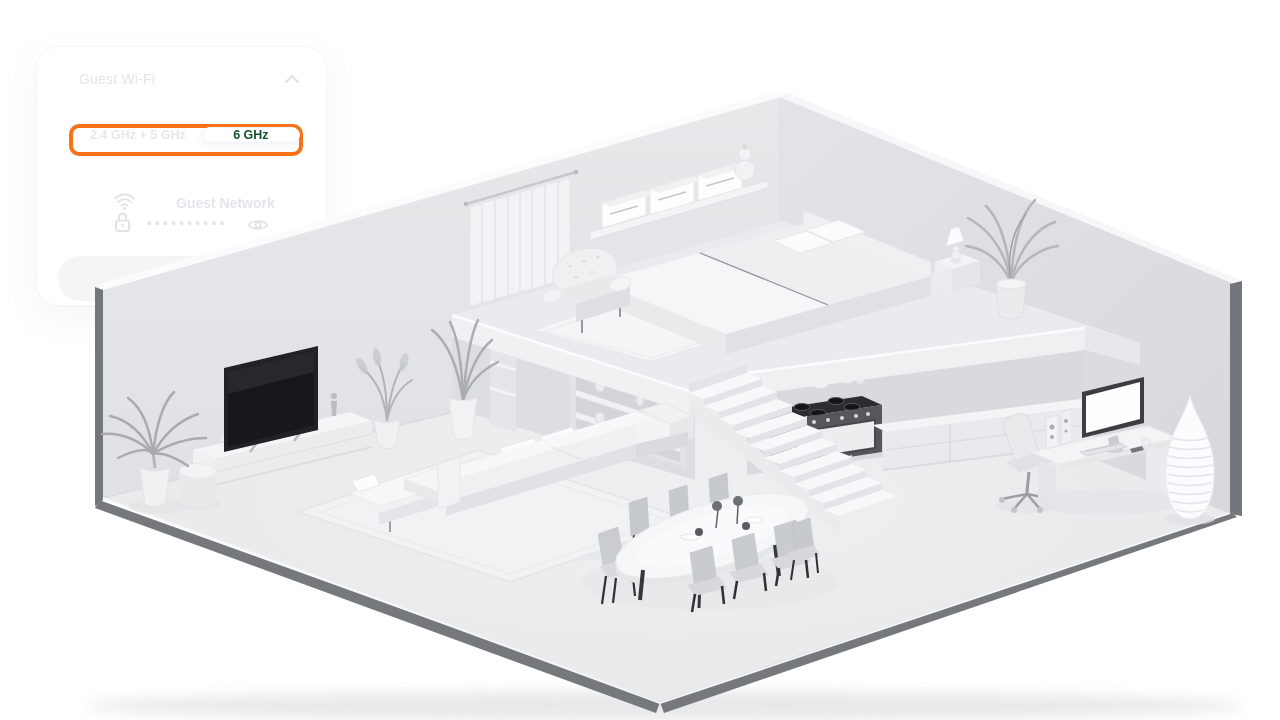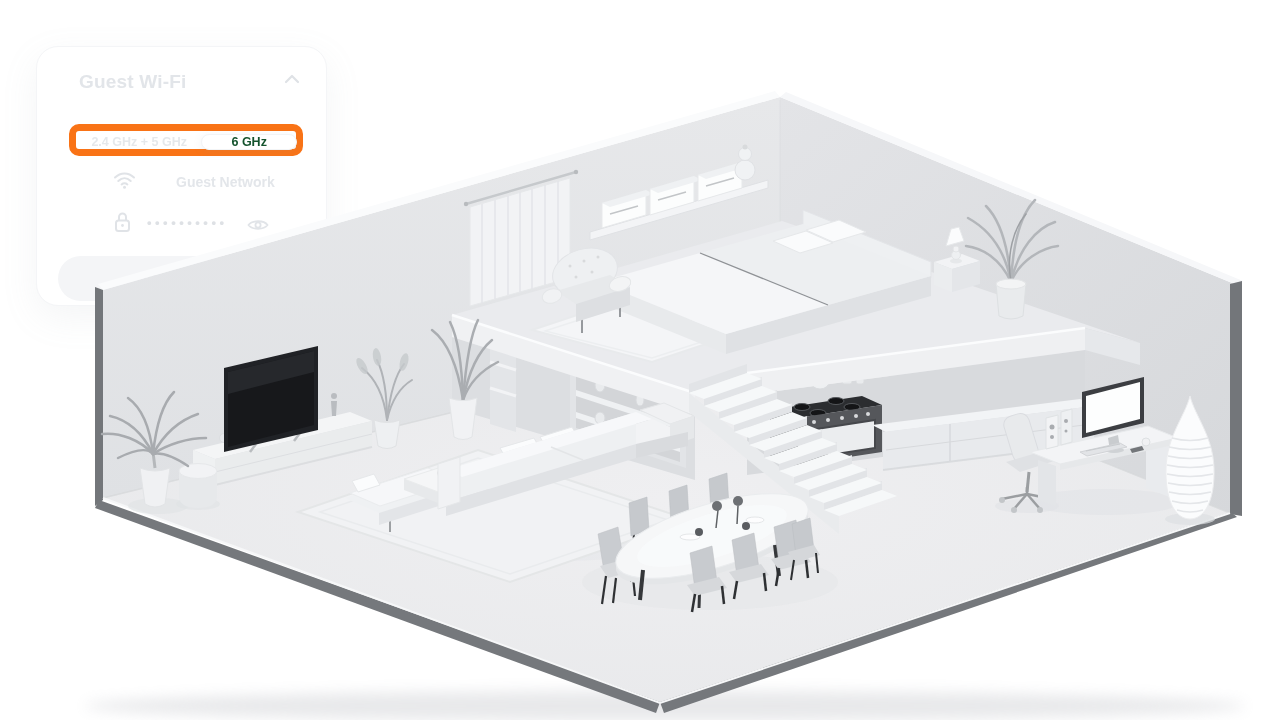--- a/index.html
+++ b/index.html
@@ -1,29 +1,29 @@
 <!DOCTYPE html>
 <html><head>
 <meta charset="utf-8">
 <style>
   html,body{margin:0;padding:0;background:#ffffff;}
   .stage{position:relative;width:1280px;height:720px;background:#ffffff;overflow:hidden;font-family:"Liberation Sans",sans-serif;}
   
   .wifi-card{position:absolute;left:36px;top:46px;width:289px;height:258px;background:#fff;
     border:1px solid #f4f5f7;border-radius:22px;box-shadow:0 12px 36px rgba(150,155,165,.10);z-index:1;}
-  .wc-title{position:absolute;left:42px;top:24px;font-size:19px;font-weight:700;color:#e2e5e9;letter-spacing:.2px;}
+  .wc-title{position:absolute;left:42px;top:24px;font-size:14px;font-weight:400;color:#e2e5e9;letter-spacing:.2px;}
   .wc-chevron{position:absolute;right:26px;top:27px;background:none;border:none;padding:0;cursor:pointer;line-height:0;}
-  .wc-seg{position:absolute;left:32px;top:77px;width:234px;height:32px;border:7px solid #f97316;border-radius:10px;
-    display:flex;align-items:flex-end;box-sizing:border-box;}
+  .wc-seg{position:absolute;left:32px;top:77px;width:234px;height:32px;border:4px solid #f97316;border-radius:10px;
+    display:flex;align-items:flex-start;box-sizing:border-box;}
   .wc-seg-opt{flex:1.35;border:none;background:none;padding:0;font-family:inherit;display:flex;align-items:center;justify-content:center;
     font-size:12.5px;font-weight:600;color:#e5e8eb;cursor:pointer;white-space:nowrap;}
   .wc-seg-opt.selected{flex:1;background:#fff;border:1px solid #f2f4f6;box-shadow:0 2px 8px rgba(140,145,155,.12);
     border-radius:8px;margin:-1px;color:#14532d;}
   .wc-row{position:absolute;left:76px;display:flex;align-items:center;gap:15px;}
-  .row-network{top:124px;gap:40px;}
+  .row-network{top:145px;gap:40px;}
   .row-password{top:164px;}
   .wc-row-label{font-size:14px;font-weight:600;color:#e3e6ea;}
   .wc-dots{font-size:13px;letter-spacing:3.5px;color:#dee1e5;font-weight:700;transform:translateY(-2px);}
   .wc-eye{background:none;border:none;padding:0;margin-left:4px;cursor:pointer;line-height:0;}
   .wc-share{position:absolute;left:21px;top:209px;width:251px;height:45px;border-radius:23px;background:#f4f5f7;border:none;
     font-family:inherit;font-size:15px;font-weight:600;color:#e0e3e7;cursor:pointer;}
   
   .scene{position:absolute;left:0;top:0;width:1280px;height:720px;z-index:2;pointer-events:none;}
 </style>
 </head>

